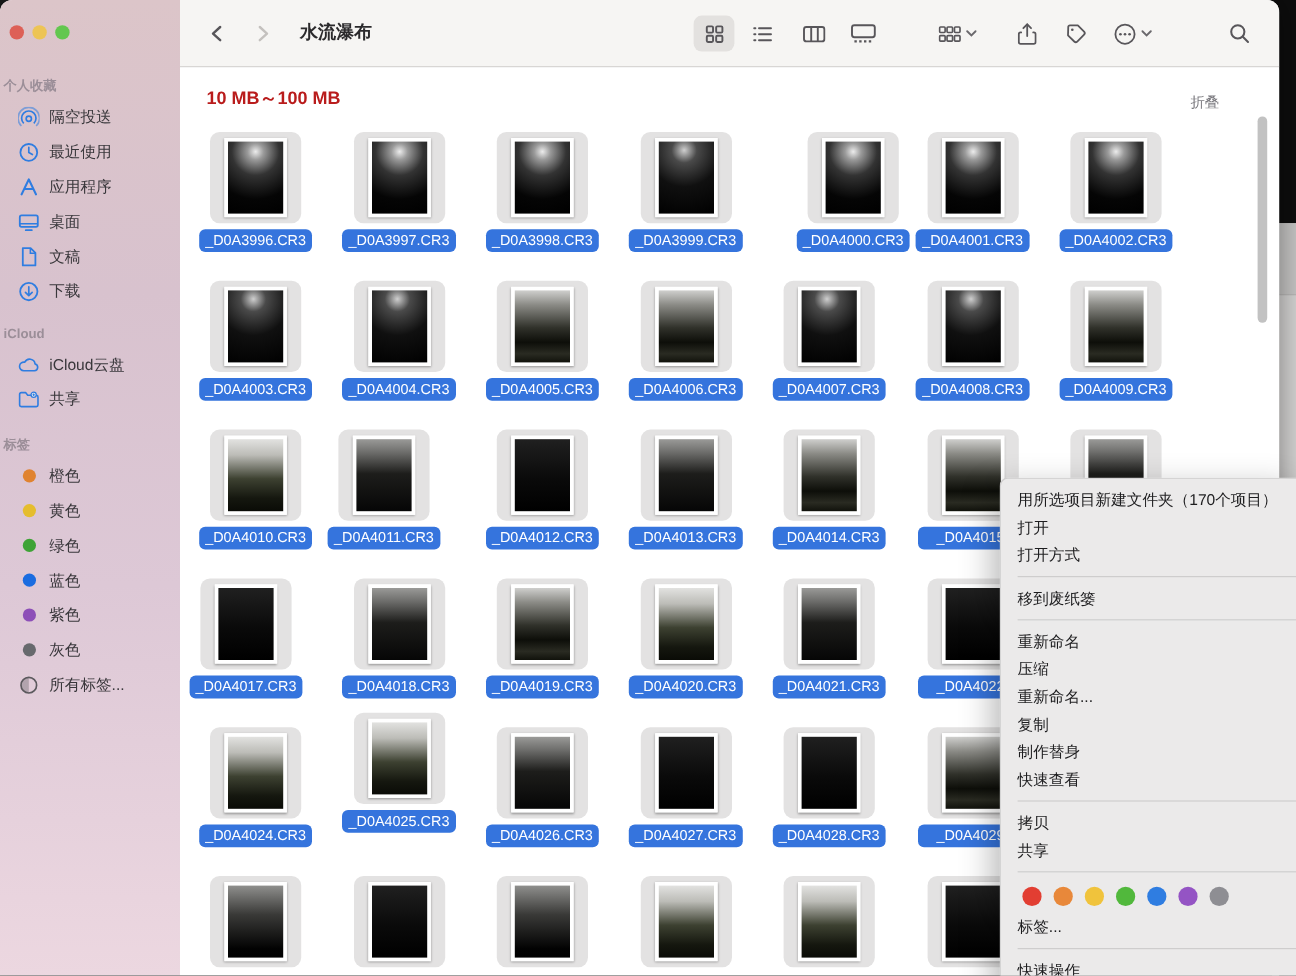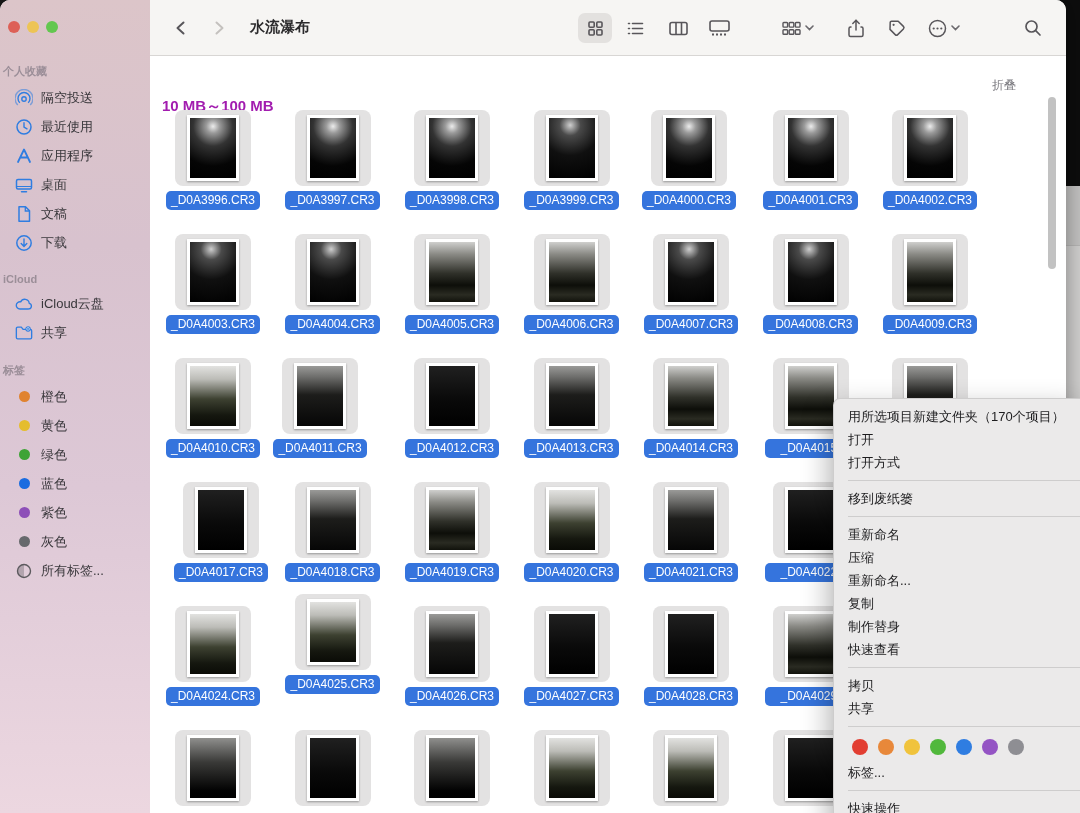--- a/index.html
+++ b/index.html
@@ -32,21 +32,21 @@
   .toolbar { position:absolute; left:150px; top:0; width:916px; height:56px; background:#f6f5f3; border-bottom:1px solid #d8d6d4; }
   .tb { position:absolute; top:13px; height:30px; display:flex; align-items:center; justify-content:center; color:#58565a; }
   .tb svg { display:block; }
   .tb.disabled { color:#c4c1be; }
   .tb.selected { background:#e3e1df; border-radius:7px; }
   .win-title { position:absolute; left:100px; top:18px; font-size:15px; font-weight:700; color:#2b2a2c; }
   .chev-mini { margin-left:4px; color:#6b696d; }
 
   
   .content { position:absolute; left:150px; top:57px; width:916px; height:756px; background:#ffffff; }
-  .group-header { position:absolute; left:12px; top:16px; font-size:15px; font-weight:600; color:#a21caf;margin-top:24px; }
+  .group-header { position:absolute; left:22px; top:16px; font-size:15px; font-weight:600; color:#b91c1c; }
   .collapse { position:absolute; right:50px; top:20px; font-size:12px; color:#7c7b80; }
   .scrollbar { position:absolute; left:898px; top:40px; width:8px; height:172px; border-radius:4px; background:rgba(120,120,120,.45); }
 
   
   .cell { position:absolute; width:110px; text-align:center; }
   .icon-bg { width:76px; height:76px; margin:0 auto; background:#e3e2e2; border-radius:8px; display:flex; align-items:center; justify-content:center; }
   .thumb { width:52px; height:66px; background:#fff; border:3px solid #fff; box-shadow:0 1px 2px rgba(0,0,0,.35); }
   .thumb > div { width:100%; height:100%; }
   .t0{background:radial-gradient(circle at 50% 14%,#ececec 0%,#9a9a9a 12%,#333 35%,#050505 70%,#000 100%);}
   .t1{background:radial-gradient(circle at 46% 12%,#cfcfcf 0%,#4a4a4a 18%,#101010 52%,#000 100%);}
@@ -327,21 +327,21 @@
         <div class="cell" style="left: 247px; top: 53px;"><div class="icon-bg">
             <div class="thumb">
               <div class="t0"></div>
             </div>
           </div><span class="file-label">_D0A3998.CR3</span></div>
         <div class="cell" style="left: 366.5px; top: 53px;"><div class="icon-bg">
             <div class="thumb">
               <div class="t1"></div>
             </div>
           </div><span class="file-label">_D0A3999.CR3</span></div>
-        <div class="cell" style="left: 484px; top: 53px;"><div class="icon-bg">
+        <div class="cell" style="left: 506px; top: 53px;"><div class="icon-bg">
             <div class="thumb">
               <div class="t0"></div>
             </div>
           </div><span class="file-label">_D0A4000.CR3</span></div>
         <div class="cell" style="left: 605.5px; top: 53px;"><div class="icon-bg">
             <div class="thumb">
               <div class="t0"></div>
             </div>
           </div><span class="file-label">_D0A4001.CR3</span></div>
         <div class="cell" style="left: 725px; top: 53px;"><div class="icon-bg">
@@ -414,21 +414,21 @@
               <div class="t3"></div>
             </div>
           </div><span class="file-label">_D0A4015.</span></div>
         <div class="cell" style="left: 725px; top: 301px;">
           <div class="icon-bg">
             <div class="thumb">
               <div class="t2"></div>
             </div>
           </div>
         </div>
-        <div class="cell" style="left: 16px; top: 425px;"><div class="icon-bg">
+        <div class="cell" style="left: 0; top: 425px;"><div class="icon-bg">
             <div class="thumb">
               <div class="t4"></div>
             </div>
           </div><span class="file-label">_D0A4017.CR3</span></div>
         <div class="cell" style="left: 127.5px; top: 425px;"><div class="icon-bg">
             <div class="thumb">
               <div class="t2"></div>
             </div>
           </div><span class="file-label">_D0A4018.CR3</span></div>
         <div class="cell" style="left: 247px; top: 425px;"><div class="icon-bg">

